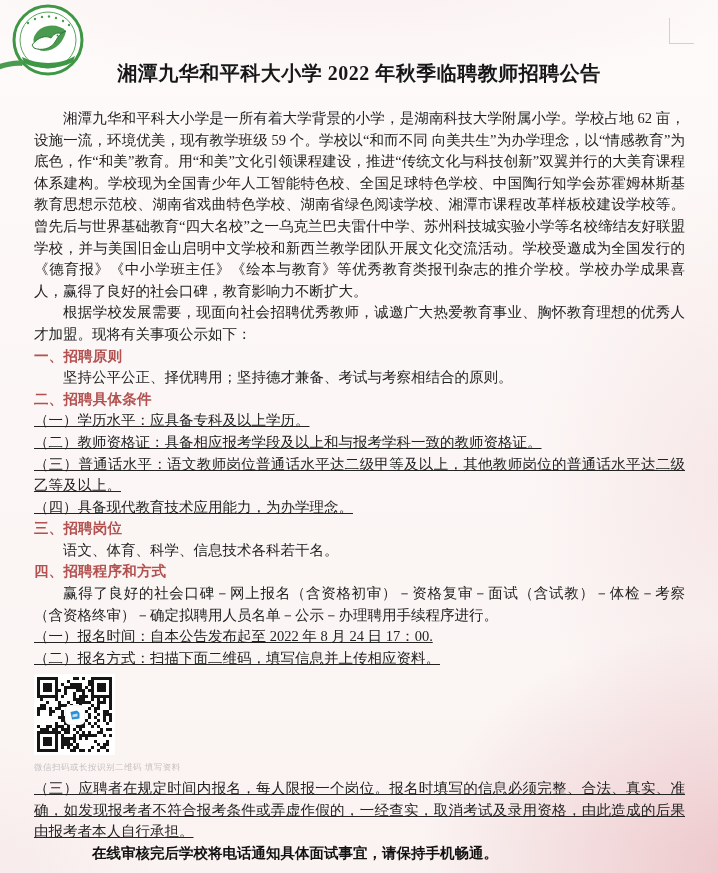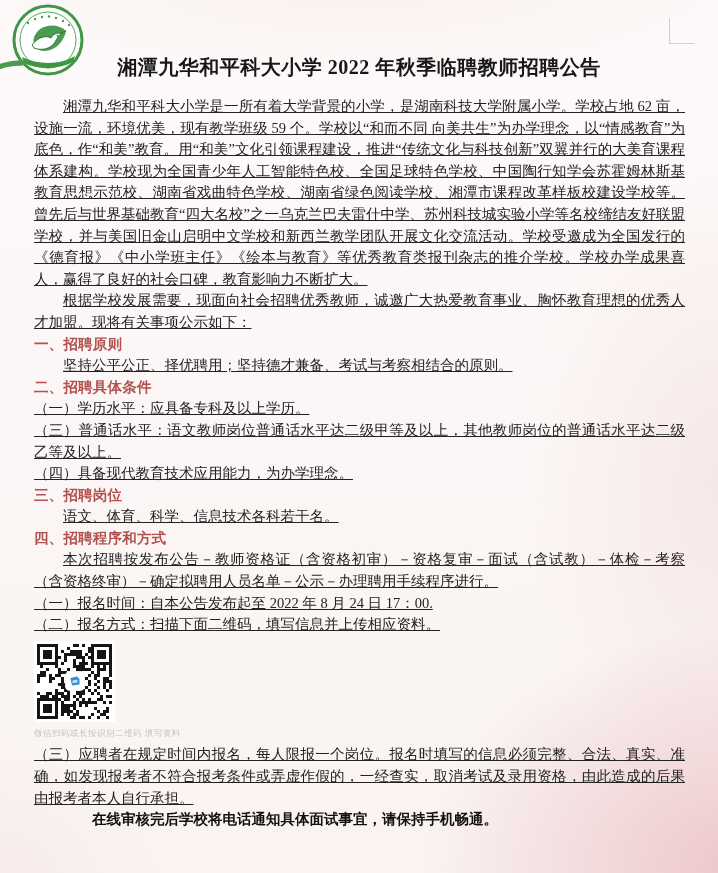--- a/index.html
+++ b/index.html
@@ -18,31 +18,31 @@
       linear-gradient(#fdfaf9,#faf3f2);
     color:var(--body-text,#222);
   }
   .logo{position:absolute;left:-12px;top:1px;}
   .corner-mark{
     position:absolute;left:669px;top:18px;width:24px;height:25px;
     border-left:1.5px solid #ccc5c5;border-bottom:1.5px solid #ccc5c5;
     opacity:.8;
   }
   .title{
-    margin:8px;padding:46px 40px 8px 40px;
+    margin:14px;padding:46px 40px 8px 40px;
     text-align:center;font-size:20px;font-weight:700;color:#171717;
     letter-spacing:.5px;line-height:26px;
   }
   .doc-body{
     position:relative;margin:2px 33px 0 34px;width:651px;
     font-size:14.5px;line-height:21.6px;color:var(--body-text,#222);
     text-align:justify;
   }
   p{margin:0;padding:0;}
-  .para{text-indent:2em;text-decoration:underline;}
+  .para{text-indent:2em;}
   .sec-head{
     font-weight:700;color:var(--heading-red,#b2514f);
     letter-spacing:.2px;
   }
   .sub-item{text-indent:0;text-decoration:underline;}
   .notice-bold{font-weight:700;text-indent:4em;color:#111;}
   .qr-wrap{
     width:100%;text-align:left;margin:5px 0 6px 0;
   }
   .qr-box{
@@ -95,28 +95,29 @@
 
   <div class="doc-body">
     <p class="para">湘潭九华和平科大小学是一所有着大学背景的小学，是湖南科技大学附属小学。学校占地 62 亩，设施一流，环境优美，现有教学班级 59 个。学校以“和而不同 向美共生”为办学理念，以“情感教育”为底色，作“和美”教育。用“和美”文化引领课程建设，推进“传统文化与科技创新”双翼并行的大美育课程体系建构。学校现为全国青少年人工智能特色校、全国足球特色学校、中国陶行知学会苏霍姆林斯基教育思想示范校、湖南省戏曲特色学校、湖南省绿色阅读学校、湘潭市课程改革样板校建设学校等。曾先后与世界基础教育“四大名校”之一乌克兰巴夫雷什中学、苏州科技城实验小学等名校缔结友好联盟学校，并与美国旧金山启明中文学校和新西兰教学团队开展文化交流活动。学校受邀成为全国发行的《德育报》《中小学班主任》《绘本与教育》等优秀教育类报刊杂志的推介学校。学校办学成果喜人，赢得了良好的社会口碑，教育影响力不断扩大。</p>
     <p class="para">根据学校发展需要，现面向社会招聘优秀教师，诚邀广大热爱教育事业、胸怀教育理想的优秀人才加盟。现将有关事项公示如下：</p>
 
     <p class="sec-head">一、招聘原则</p>
     <p class="para">坚持公平公正、择优聘用；坚持德才兼备、考试与考察相结合的原则。</p>
 
     <p class="sec-head">二、招聘具体条件</p>
     <p class="sub-item">（一）学历水平：应具备专科及以上学历。</p>
+    <p class="sub-item">（二）教师资格证：具备相应报考学段及以上和与报考学科一致的教师资格证。</p>
     <p class="sub-item">（三）普通话水平：语文教师岗位普通话水平达二级甲等及以上，其他教师岗位的普通话水平达二级乙等及以上。</p>
     <p class="sub-item">（四）具备现代教育技术应用能力，为办学理念。</p>
 
     <p class="sec-head">三、招聘岗位</p>
     <p class="para">语文、体育、科学、信息技术各科若干名。</p>
 
     <p class="sec-head">四、招聘程序和方式</p>
-    <p class="para">本次招聘按发布公告－教师资格证（含资格初审）－资格复审－面试（含试教）－体检－考察（含资格终审）－确定拟聘用人员名单－公示－办理聘用手续程序进行。</p>
+    <p class="para">赢得了良好的社会口碑－网上报名（含资格初审）－资格复审－面试（含试教）－体检－考察（含资格终审）－确定拟聘用人员名单－公示－办理聘用手续程序进行。</p>
     <p class="sub-item">（一）报名时间：自本公告发布起至 2022 年 8 月 24 日 17：00.</p>
     <p class="sub-item">（二）报名方式：扫描下面二维码，填写信息并上传相应资料。</p>
 
     <div class="qr-wrap">
       <span class="qr-box">
         <svg id="qr-svg" width="75" height="75" viewBox="0 0 25 25" shape-rendering="crispEdges">
             <rect x="0" y="0" width="25" height="25" fill="#fff"></rect>
             <rect x="12" y="0" width="1" height="1" fill="#151515"></rect>
             <rect x="13" y="0" width="1" height="1" fill="#151515"></rect>
             <rect x="15" y="0" width="1" height="1" fill="#151515"></rect>

